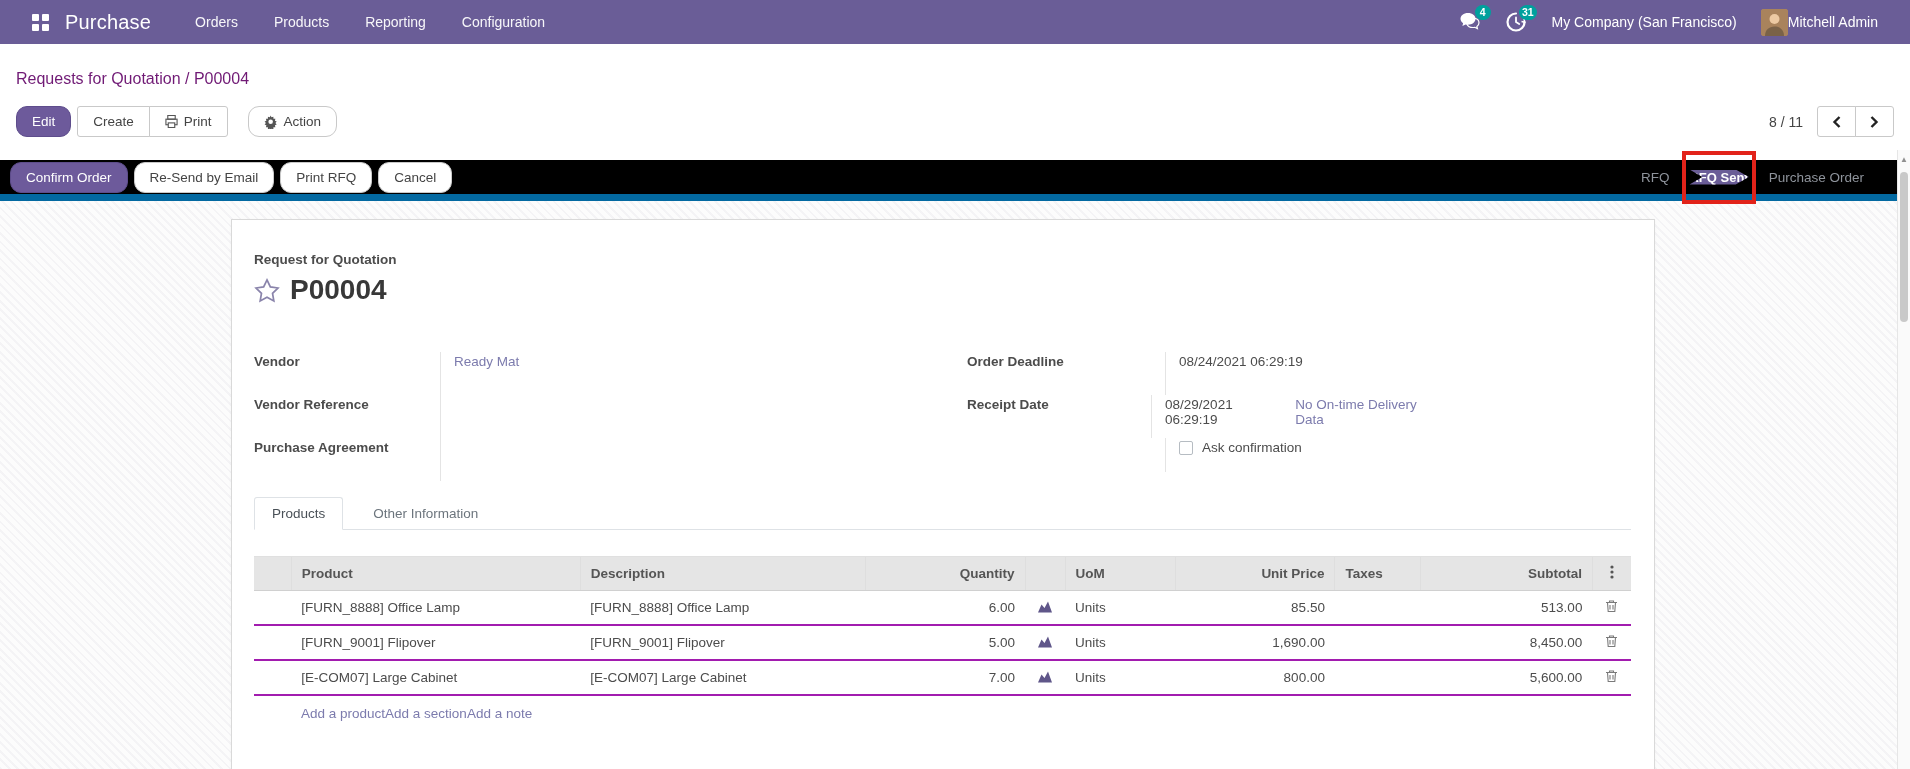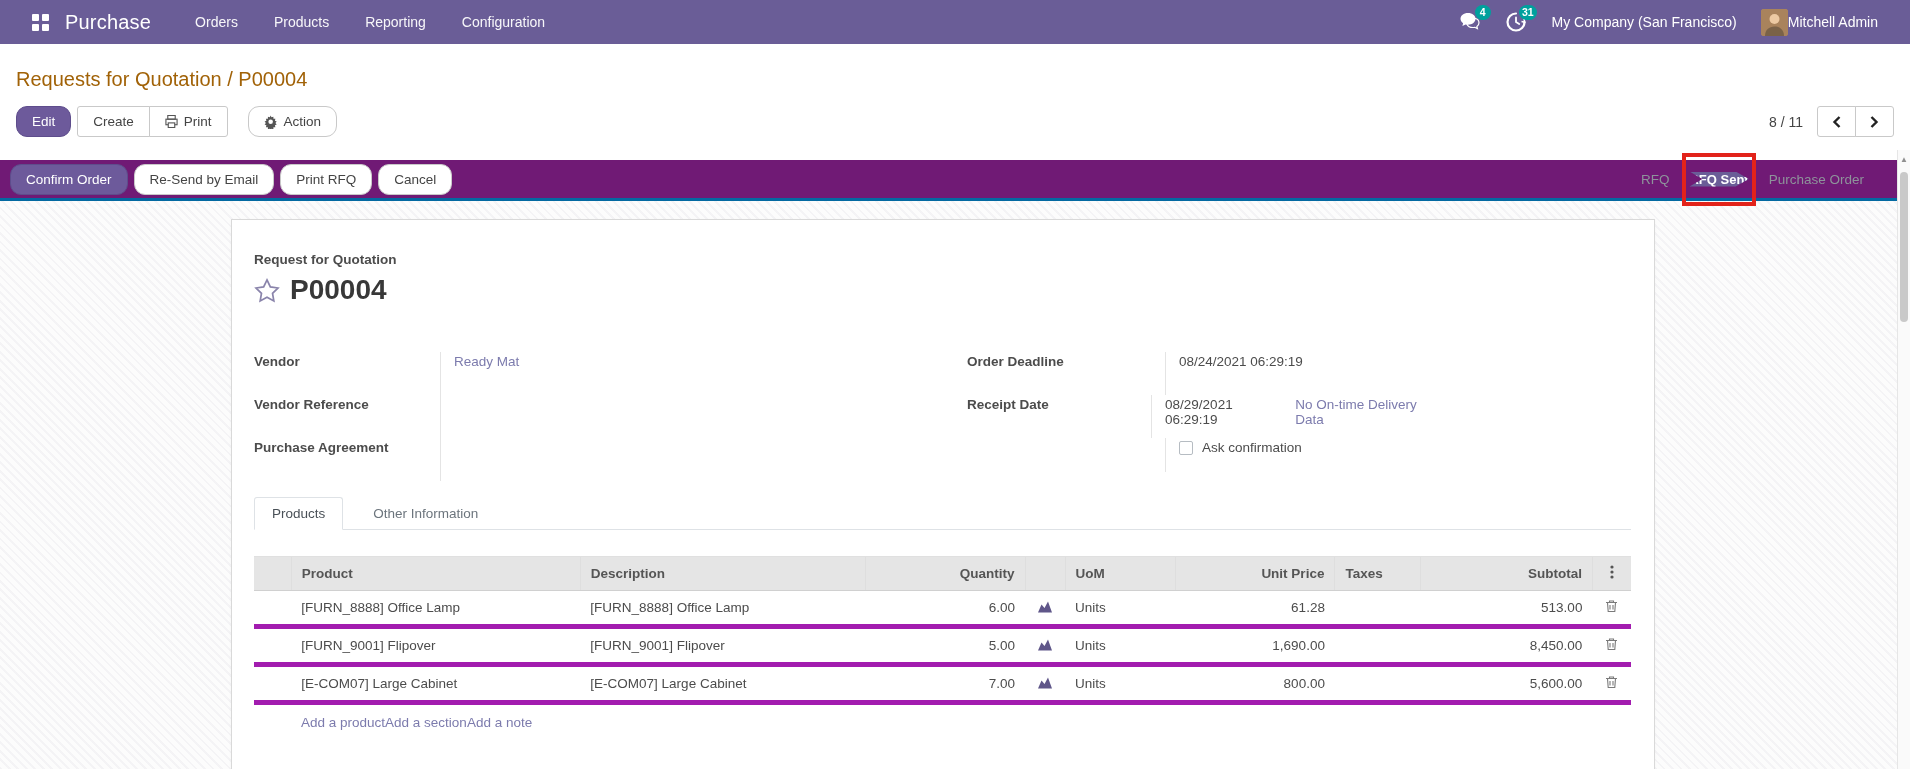--- a/index.html
+++ b/index.html
@@ -22,39 +22,39 @@
   .tray-icon svg { display:block; }
   .badge { position:absolute; top:-7px; right:-9px; background:#00A09D; color:#fff;
     font-size:10.5px; line-height:15px; min-width:16px; text-align:center;
     border-radius:9px; padding:0 3px; font-weight:bold; }
   .company-name { cursor:pointer; }
   .user-block { display:flex; align-items:center; cursor:pointer; }
   .avatar { width:27px; height:27px; border-radius:3px; overflow:hidden; background:#b98a5e; }
 
   
   .control-panel { height:116px; background:#fff; padding:22px 16px 0 16px; }
-  .breadcrumb { font-size:20px; color:#a16207; line-height:26px; }
+  .breadcrumb { font-size:16px; color:#701a75; line-height:26px; }
   .breadcrumb .crumb { cursor:pointer; }
   .cp-row { margin-top:14px; display:flex; align-items:center; }
   .btn { display:inline-flex; align-items:center; gap:6px; height:31px; padding:0 15px;
     font-size:13.5px; border-radius:11px; border:1px solid #c9c9c9; background:#fff;
     color:#444; cursor:pointer; font-family:inherit; }
   .btn-primary { background:#6D5A9B; border-color:#5e4d8c; color:#fff; }
   .btn-group { display:inline-flex; }
   .btn-group .btn { border-radius:0; margin-left:-1px; }
   .btn-group .btn:first-child { border-radius:3px 0 0 3px; margin-left:0; }
   .btn-group .btn:last-child { border-radius:0 3px 3px 0; }
   .gap6 { width:6px; } .gap20 { width:20px; }
   .pager { margin-left:auto; display:flex; align-items:center; gap:14px; }
   .pager-value { font-size:14px; color:#444; }
   .pager-btns .btn { width:39px; justify-content:center; padding:0; }
 
   
-  .statusbar { height:41px; border-bottom:3px solid #0369a1; display:flex;
-    align-items:center; padding:0 30px 0 10px; background:#701a75; position:relative; }
+  .statusbar { height:41px; border-bottom:7px solid #0369a1; display:flex;
+    align-items:center; padding:0 30px 0 10px; background:#000000; position:relative; }
   .sb-buttons { display:flex; gap:6px; }
   .steps { margin-left:auto; display:flex; align-items:center; }
   .step-label { font-size:13.5px; color:#8e939b; padding:0 16px; cursor:pointer; }
   .arrow-wrap { position:relative; margin:0 4px; }
   .step-arrow { height:33px; line-height:33px; width:120px; background:#6A5D97;
     color:#fff; font-size:13px; font-weight:bold; text-align:center; cursor:pointer;
     clip-path:polygon(0 0, calc(100% - 13px) 0, 100% 50%, calc(100% - 13px) 100%, 0 100%, 13px 50%); }
   .red-box { position:absolute; inset:-10px -7px; border:4px solid #E2231A;
     pointer-events:none; z-index:4; }
 
@@ -92,21 +92,21 @@
     border-radius:3px 3px 0 0; margin-bottom:-1px; }
   .tab.active { background:#fff; border-color:#dee2e6 #dee2e6 #fff; color:#495057; }
   .tab.inactive { color:#6c757d; margin-left:12px; }
 
   
   table.o-list { width:100%; border-collapse:collapse; margin-top:26px; font-size:13.5px; }
   .o-list th { background:#e5e5e5; color:#555; font-weight:bold; text-align:left;
     padding:8px 10px; border-top:1px solid #e0e0e0; border-bottom:1px solid #d0d0d0;
     border-left:1px solid #dedede; }
   .o-list th:first-child { border-left:none; }
-  .o-list td { padding:9px 10px; border-bottom:5px solid #a21caf; color:#4c4c4c;
+  .o-list td { padding:9px 10px; border-bottom:2px solid #a21caf; color:#4c4c4c;
     background:#fff; }
   .num { text-align:right; }
   .o-list th.num { text-align:right; }
   .cell-icon { text-align:center; padding:6px 4px !important; }
   .kebab { text-align:center !important; cursor:pointer; }
   .footer-links { padding:10px 0 10px 47px; display:flex; font-size:13.5px; }
 
   
   .scrollbar { position:absolute; right:0; top:150px; width:13px; height:619px;
     background:#fafafa; border-left:1px solid #e6e6e6; z-index:6; }
@@ -324,21 +324,21 @@
         <tbody>
           <tr>
             <td></td>
             <td>[FURN_8888] Office Lamp</td>
             <td>[FURN_8888] Office Lamp</td>
             <td class="num">6.00</td>
             <td class="cell-icon"><svg width="16" height="15" viewBox="0 0 16 15">
                   <path d="M1 13.5 L4.5 5.5 L7.5 9 L11 2.5 L15 13.5 Z" fill="#5f5689"></path>
                 </svg></td>
             <td>Units</td>
-            <td class="num">61.28</td>
+            <td class="num">85.50</td>
             <td></td>
             <td class="num">513.00</td>
             <td class="cell-icon"><svg width="13" height="14" viewBox="0 0 13 14">
                   <path d="M1 3.5 h11 M4.5 3.5 V2 h4 v1.5 M2.5 3.5 l0.7 9 h6.6 l0.7-9 M5 6 v4.5 M8 6 v4.5" fill="none" stroke="#7a7a7a" stroke-width="1.1"></path>
                 </svg></td>
           </tr>
           <tr>
             <td></td>
             <td>[FURN_9001] Flipover</td>
             <td>[FURN_9001] Flipover</td>

